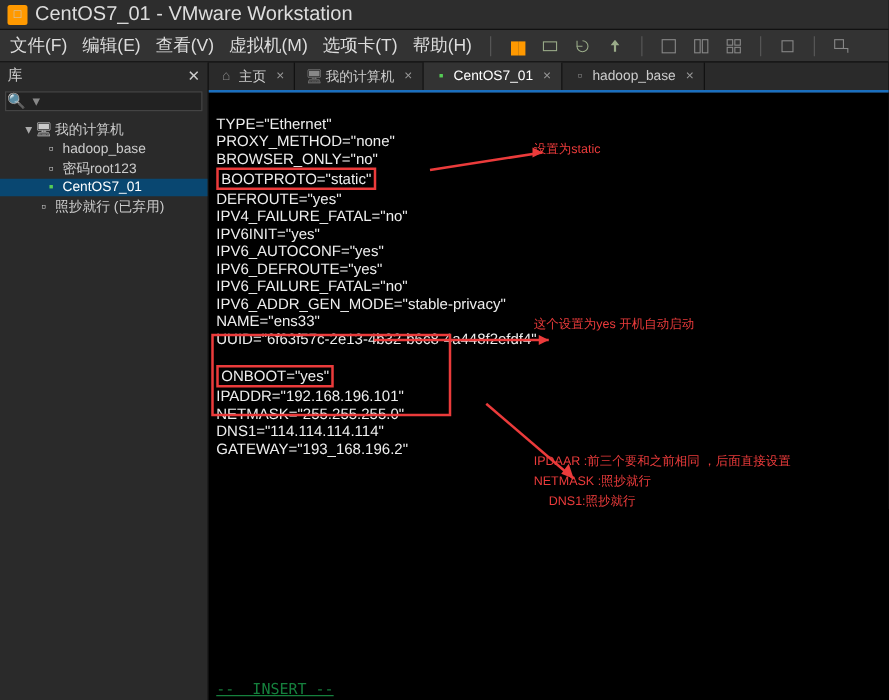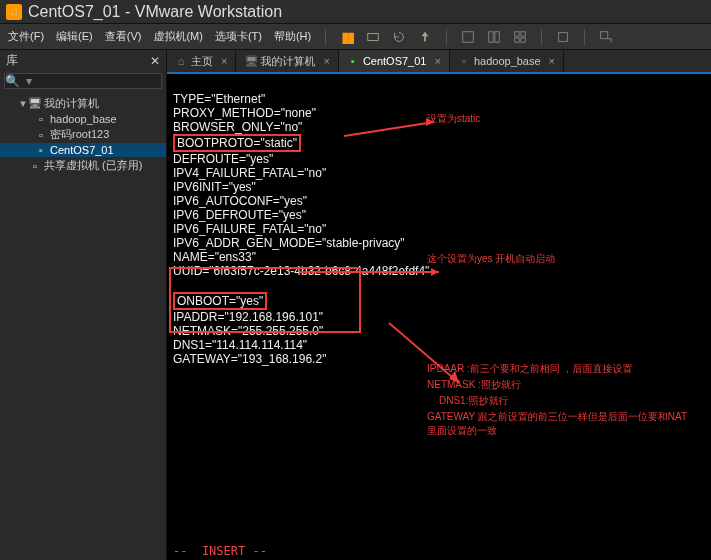--- a/index.html
+++ b/index.html
@@ -1,21 +1,21 @@
 <!DOCTYPE html>
 <html><head>
 <meta charset="utf-8">
 <style>
   * { margin: 0; padding: 0; box-sizing: border-box; font-family: "Microsoft YaHei", sans-serif; }
   body { background: #1e1e1e; width: 711px; height: 560px; overflow: hidden; color: #ccc; font-size: 12px; }
   .titlebar { background: #2d2d2d; height: 24px; display: flex; align-items: center; padding: 0 6px; border-bottom: 1px solid #111; }
   .titlebar .logo { width: 16px; height: 16px; background: #f90; border-radius: 2px; margin-right: 6px; font-size: 10px; text-align:center; line-height:16px; }
   .titlebar .title { font-size: 16px; color: #ddd; }
   .menubar { background: #333; height: 26px; display: flex; align-items: center; padding: 0 6px; border-bottom: 1px solid #111; gap: 8px; }
-  .menubar .m { font-size: 11px; color: #ddd; padding: 0 2px; cursor: pointer; }
+  .menubar .m { font-size: 14px; color: #ddd; padding: 0 2px; cursor: pointer; }
   .menubar .sep { width: 1px; height: 16px; background: #555; margin: 0 4px; }
   .menubar .ic { width: 18px; height: 16px; display: inline-flex; align-items:center; justify-content:center; color:#9a8; cursor:pointer; }
   .menubar .ic svg { width:14px; height:14px; }
   .menubar .pause { color:#f90; font-size:14px; font-weight:bold; letter-spacing:-2px; }
   .body { display: flex; height: calc(560px - 50px); }
   .sidebar { width: 167px; background: #2a2a2a; border-right: 1px solid #111; display:flex; flex-direction:column; }
   .sidehead { display:flex; align-items:center; padding: 2px 6px; font-size:12px; color:#ccc; }
   .sidehead .sp { flex:1; }
   .sidehead .x { cursor:pointer; }
   .search { margin: 2px 4px 4px 4px; display:flex; align-items:center; background:#222; border:1px solid #444; }
@@ -33,21 +33,21 @@
   .tab { display:flex; align-items:center; padding:0 8px; font-size:11px; color:#ccc; border-right:1px solid #111; cursor:pointer; gap:4px; }
   .tab.active { background:#333; color:#fff; }
   .tab .tx { color:#999; margin-left:4px; cursor:pointer; }
   .tab .ti { width:12px; text-align:center; color:#888; }
   .term { flex:1; padding: 4px 6px; font-family: Consolas, monospace; font-size: 12px; color:#eee; position:relative; white-space: pre; overflow:hidden; }
   .hl1 { border:2px solid #eb3b3b; display:inline-block; padding:0 2px; }
   .hlbox { border:2px solid #eb3b3b; position:absolute; }
   .anno { position:absolute; color:#eb3b3b; font-family:"Microsoft YaHei",sans-serif; font-size:10px; white-space:normal; }
   .arrow { position:absolute; }
   .arrow svg { overflow:visible; }
-  .statusln { position:absolute; bottom:2px; left:6px; font-family:Consolas,monospace; font-size:12px; color:#ef4444; }
+  .statusln { position:absolute; bottom:2px; left:6px; font-family:Consolas,monospace; font-size:12px; color:#15803d;text-decoration:underline; }
 </style>
 </head>
 <body>
 
 <div class="titlebar">
   <div class="logo">□</div>
   <div class="title">CentOS7_01 - VMware Workstation</div>
 </div>
 
 <div class="menubar">
@@ -136,21 +136,21 @@
         <span class="ico">▫</span>
         <span>密码root123</span>
       </div>
       <div class="row indent2 sel">
         <span class="ico" style="color:#5c5">▪</span>
         <span>CentOS7_01</span>
       </div>
       <div class="row indent1">
         <span class="exp"></span>
         <span class="ico">▫</span>
-        <span>共享虚拟机 (已弃用)</span>
+        <span>照抄就行 (已弃用)</span>
       </div>
     </div>
   </div>
 
   <div class="main">
     <div class="tabs">
       <div class="tab">
         <span class="ti">⌂</span>
         <span>主页</span>
         <span class="tx">×</span>
@@ -215,18 +215,17 @@
             <polygon points="70,60 60,56 66,48" fill="#eb3b3b"></polygon>
           </svg>
       </div>
 
       
       <div class="anno" style="left:260px; top:38px;">设置为static</div>
       <div class="anno" style="left:260px; top:288px; width:260px;">IPDAAR :前三个要和之前相同 ，后面直接设置</div>
       <div class="anno" style="left:260px; top:178px;">这个设置为yes 开机自动启动</div>
       <div class="anno" style="left:260px; top:304px;">NETMASK :照抄就行</div>
       <div class="anno" style="left:272px; top:320px;">DNS1:照抄就行</div>
-      <div class="anno" style="left:260px; top:336px; width:260px;">GATEWAY 跟之前设置的前三位一样但是后面一位要和NAT里面设置的一致</div>
 
       <div class="statusln">--  INSERT --</div>
     </div>
   </div>
 </div>
 
 </body></html>

